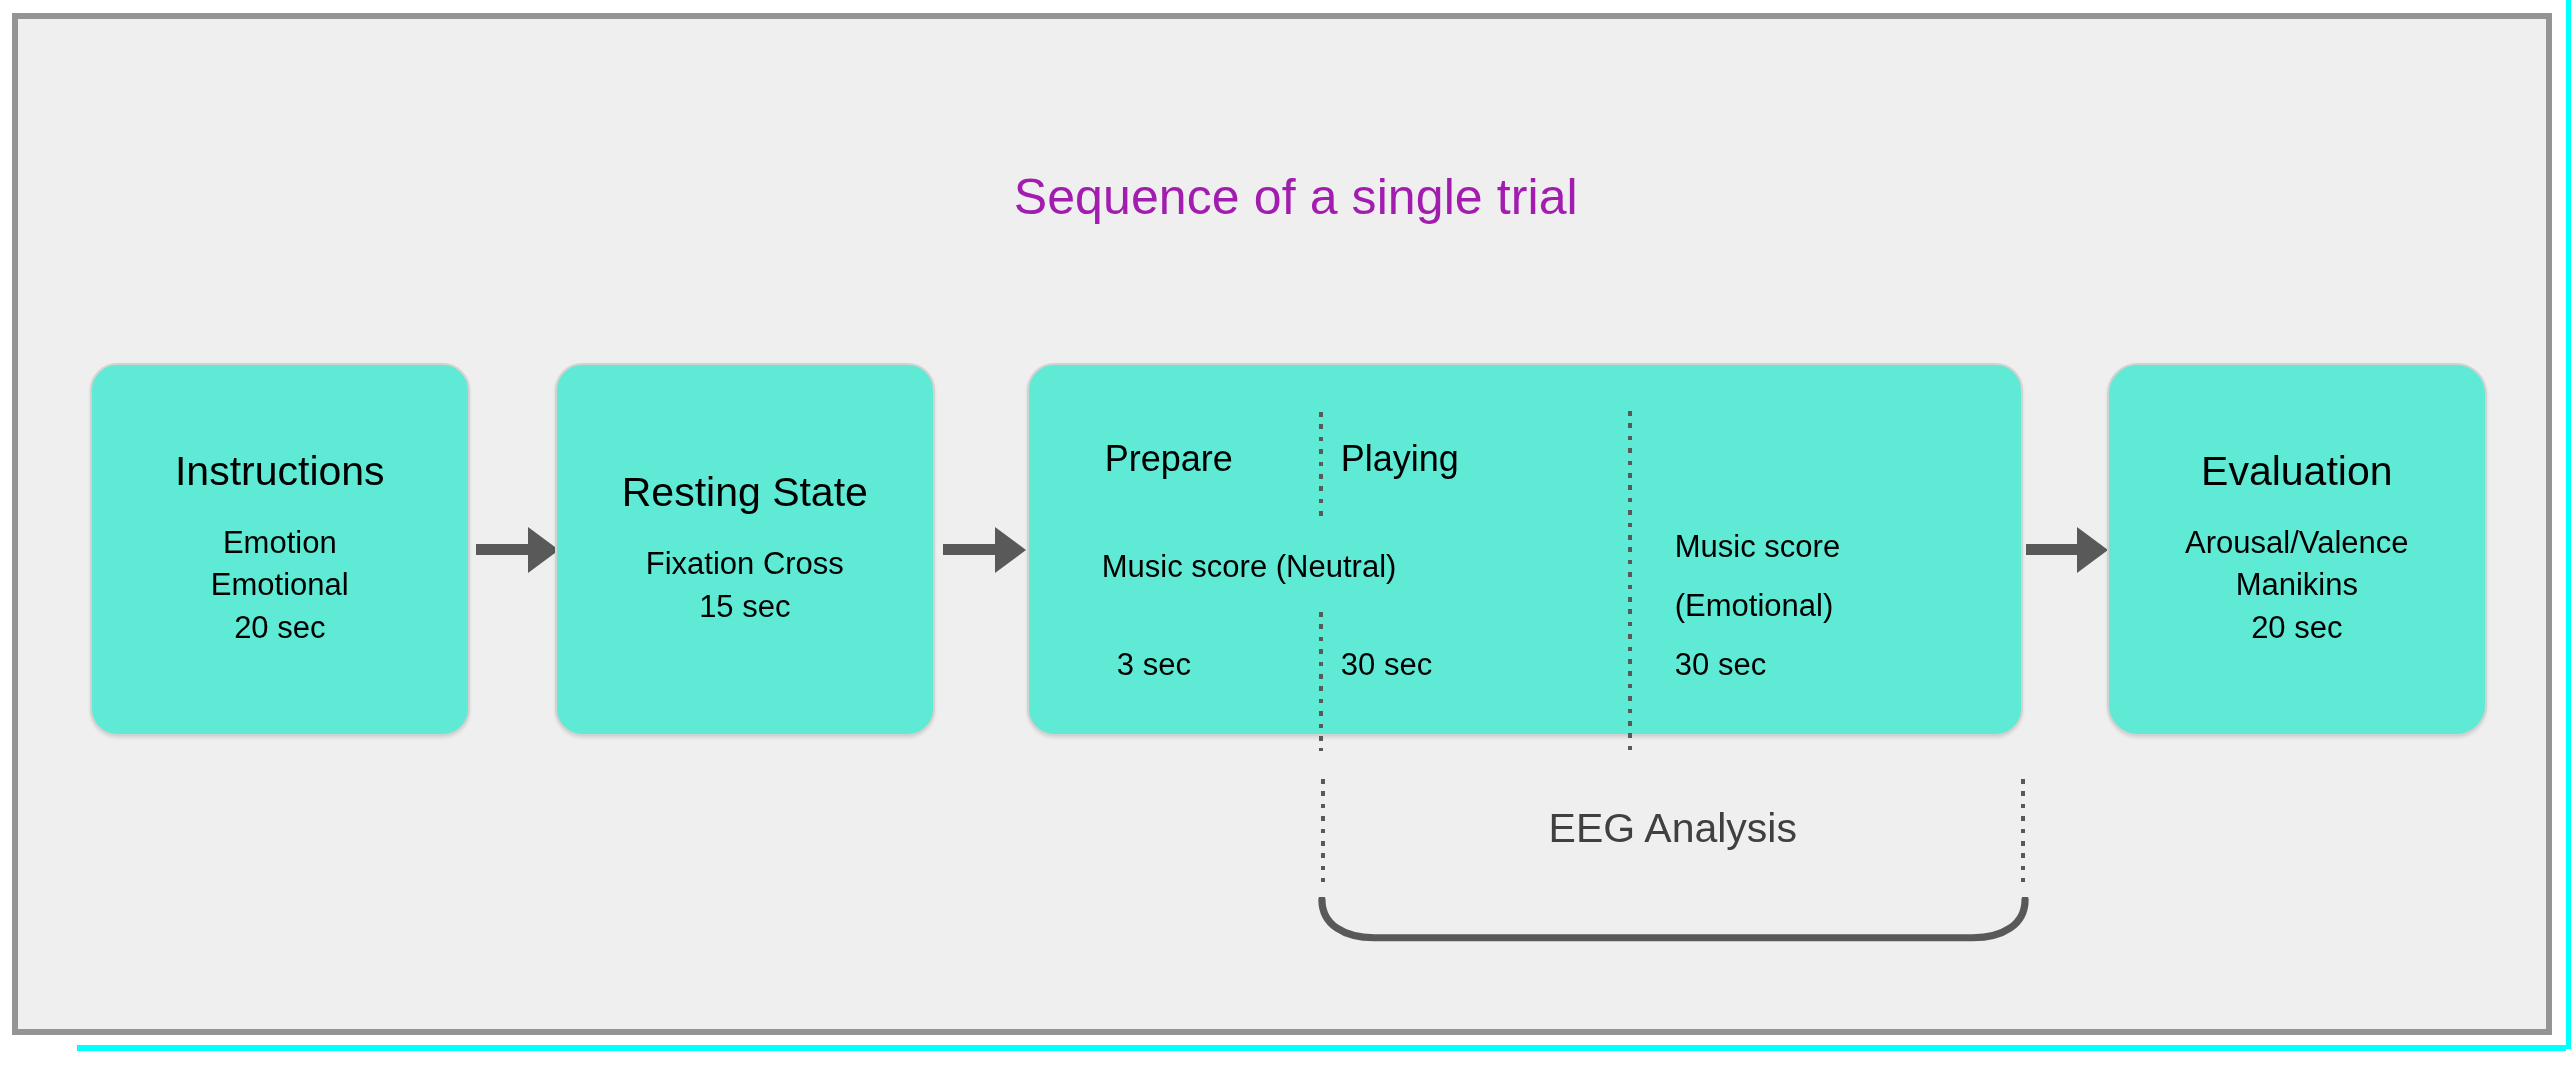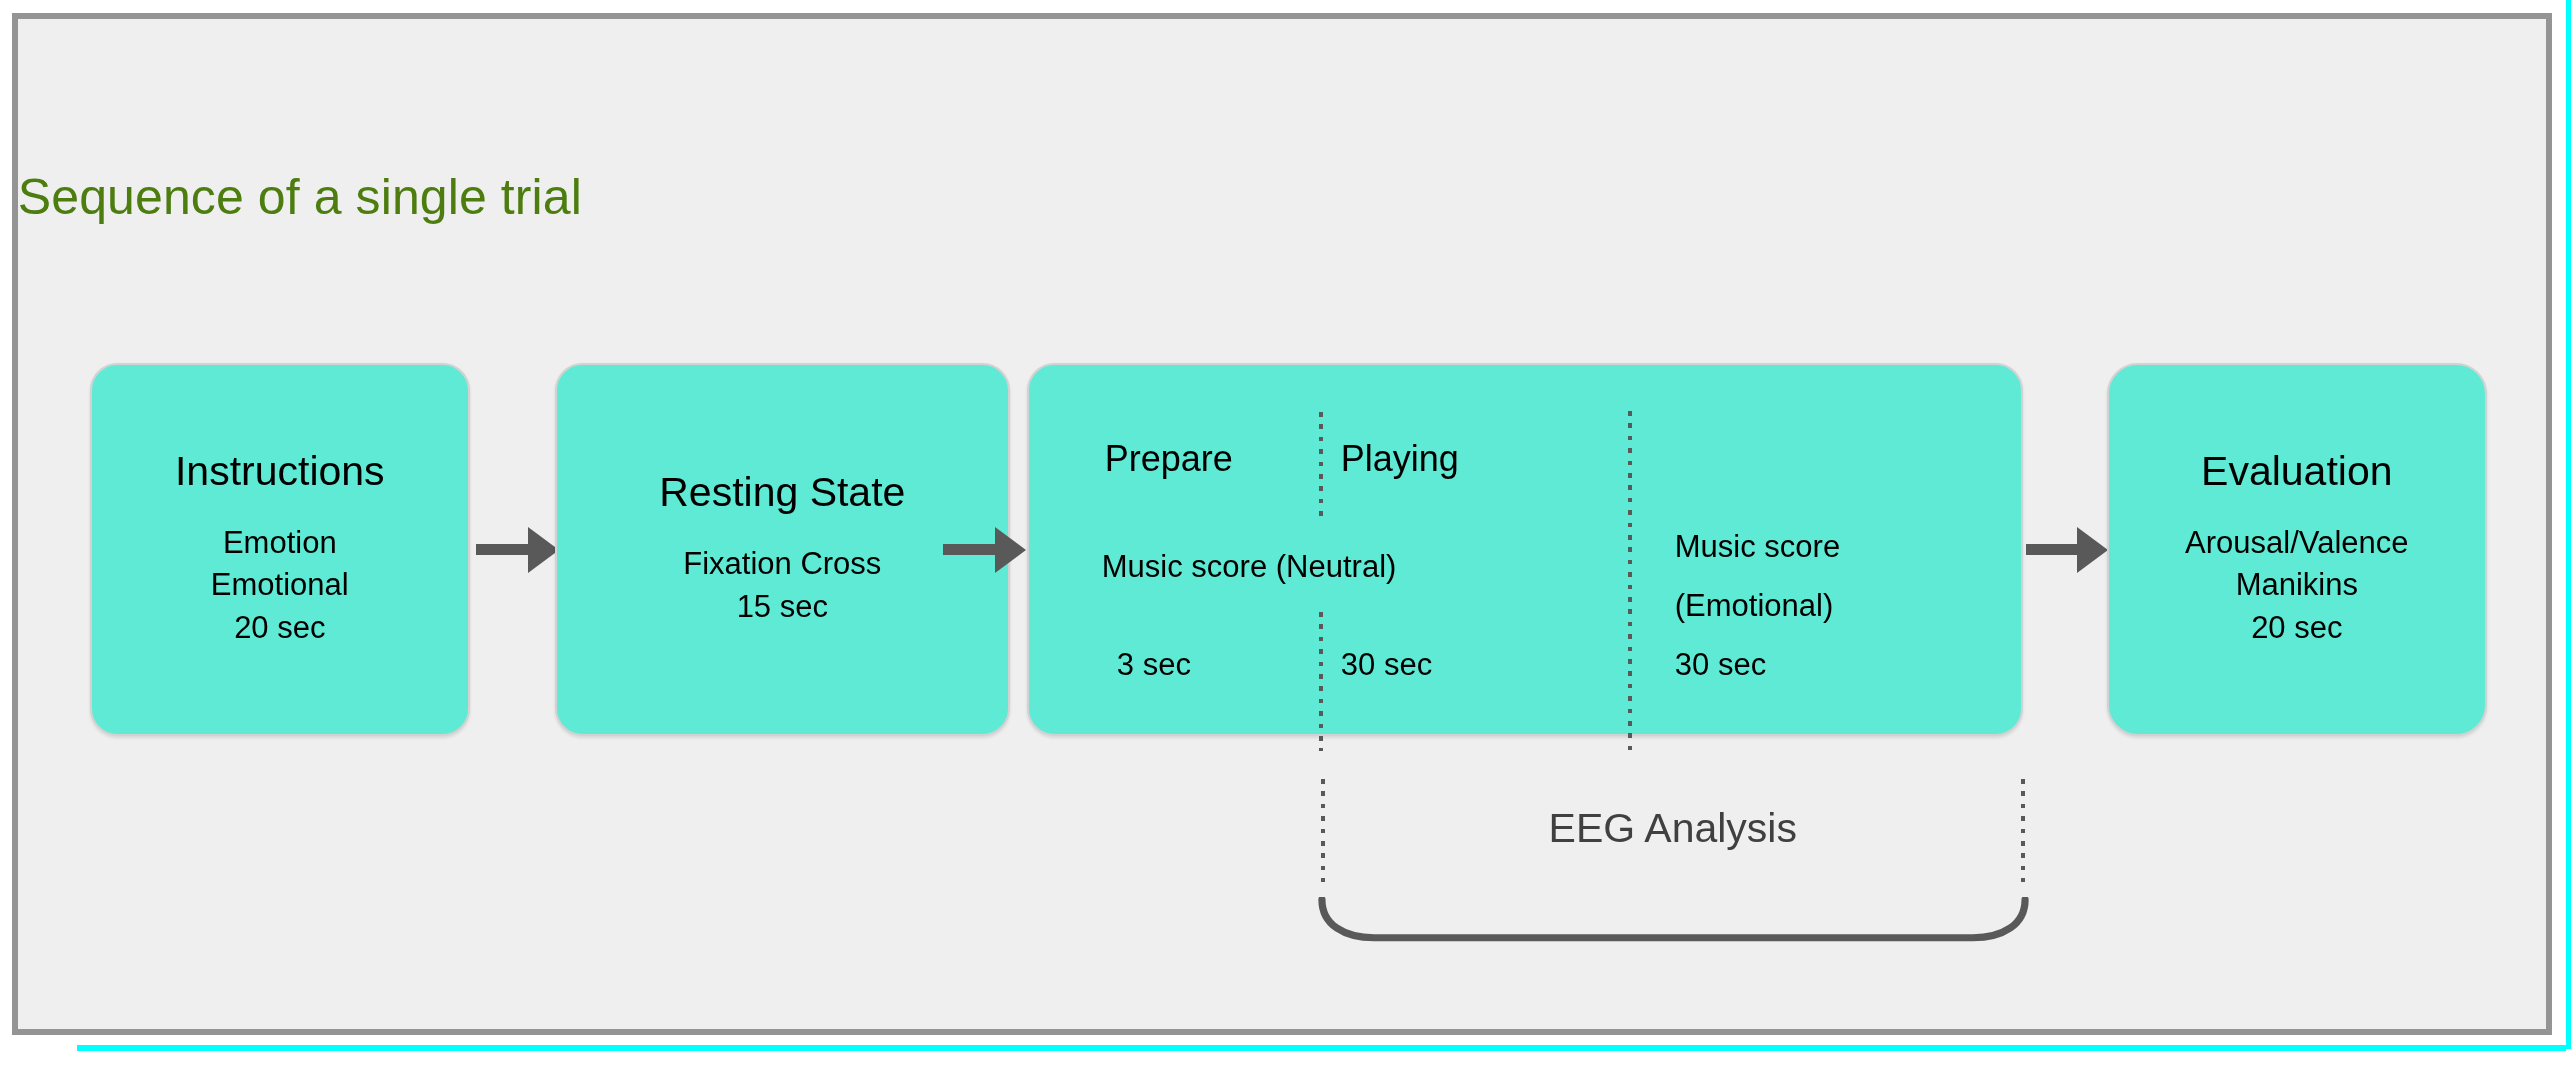--- a/index.html
+++ b/index.html
@@ -8,28 +8,28 @@
 
   
   .cyan-v{position:absolute;top:0;left:2566px;width:4.6px;height:1049px;background:#00ffff;}
   .cyan-h{position:absolute;left:77px;top:1045px;width:2489px;height:5.9px;background:#00ffff;}
 
   
   .panel{position:absolute;left:11.8px;top:13px;width:2540px;height:1022px;
          background:#efefef;border:6.5px solid #949494;box-sizing:border-box;}
 
   
-  .title{position:absolute;left:0;top:149px;width:2540px;
-         font-size:50px;font-weight:400;color:#4d7c0f;letter-spacing:0.1px;}
+  .title{position:absolute;left:8px;top:149px;width:2540px;text-align:center;
+         font-size:50px;font-weight:400;color:#a21caf;letter-spacing:0.1px;}
 
   
   .box{position:absolute;background:#5eead4;border:2.6px solid #d2d2d2;border-radius:27.5px;
        box-sizing:border-box;box-shadow:0 2px 3.3px rgba(0,0,0,.10);}
   .box1{left:72px;top:344px;width:380px;height:373px;}
-  .box2{left:537px;top:344px;width:455px;height:373px;}
+  .box2{left:537px;top:344px;width:380px;height:373px;}
   .box3{left:1009px;top:344px;width:996px;height:373px;}
   .box4{left:2089px;top:344px;width:380px;height:373px;border-radius:31px;}
 
   .b-inner{position:absolute;left:0;right:0;top:0;bottom:0;
            display:flex;flex-direction:column;align-items:center;justify-content:center;}
   .b-head{font-size:41px;line-height:1.05;color:#000;margin-bottom:29px;white-space:nowrap;}
   .b-line{font-size:31px;line-height:1.36;color:#000;white-space:nowrap;}
 
   
   .arrow{position:absolute;height:59px;display:flex;align-items:center;}

